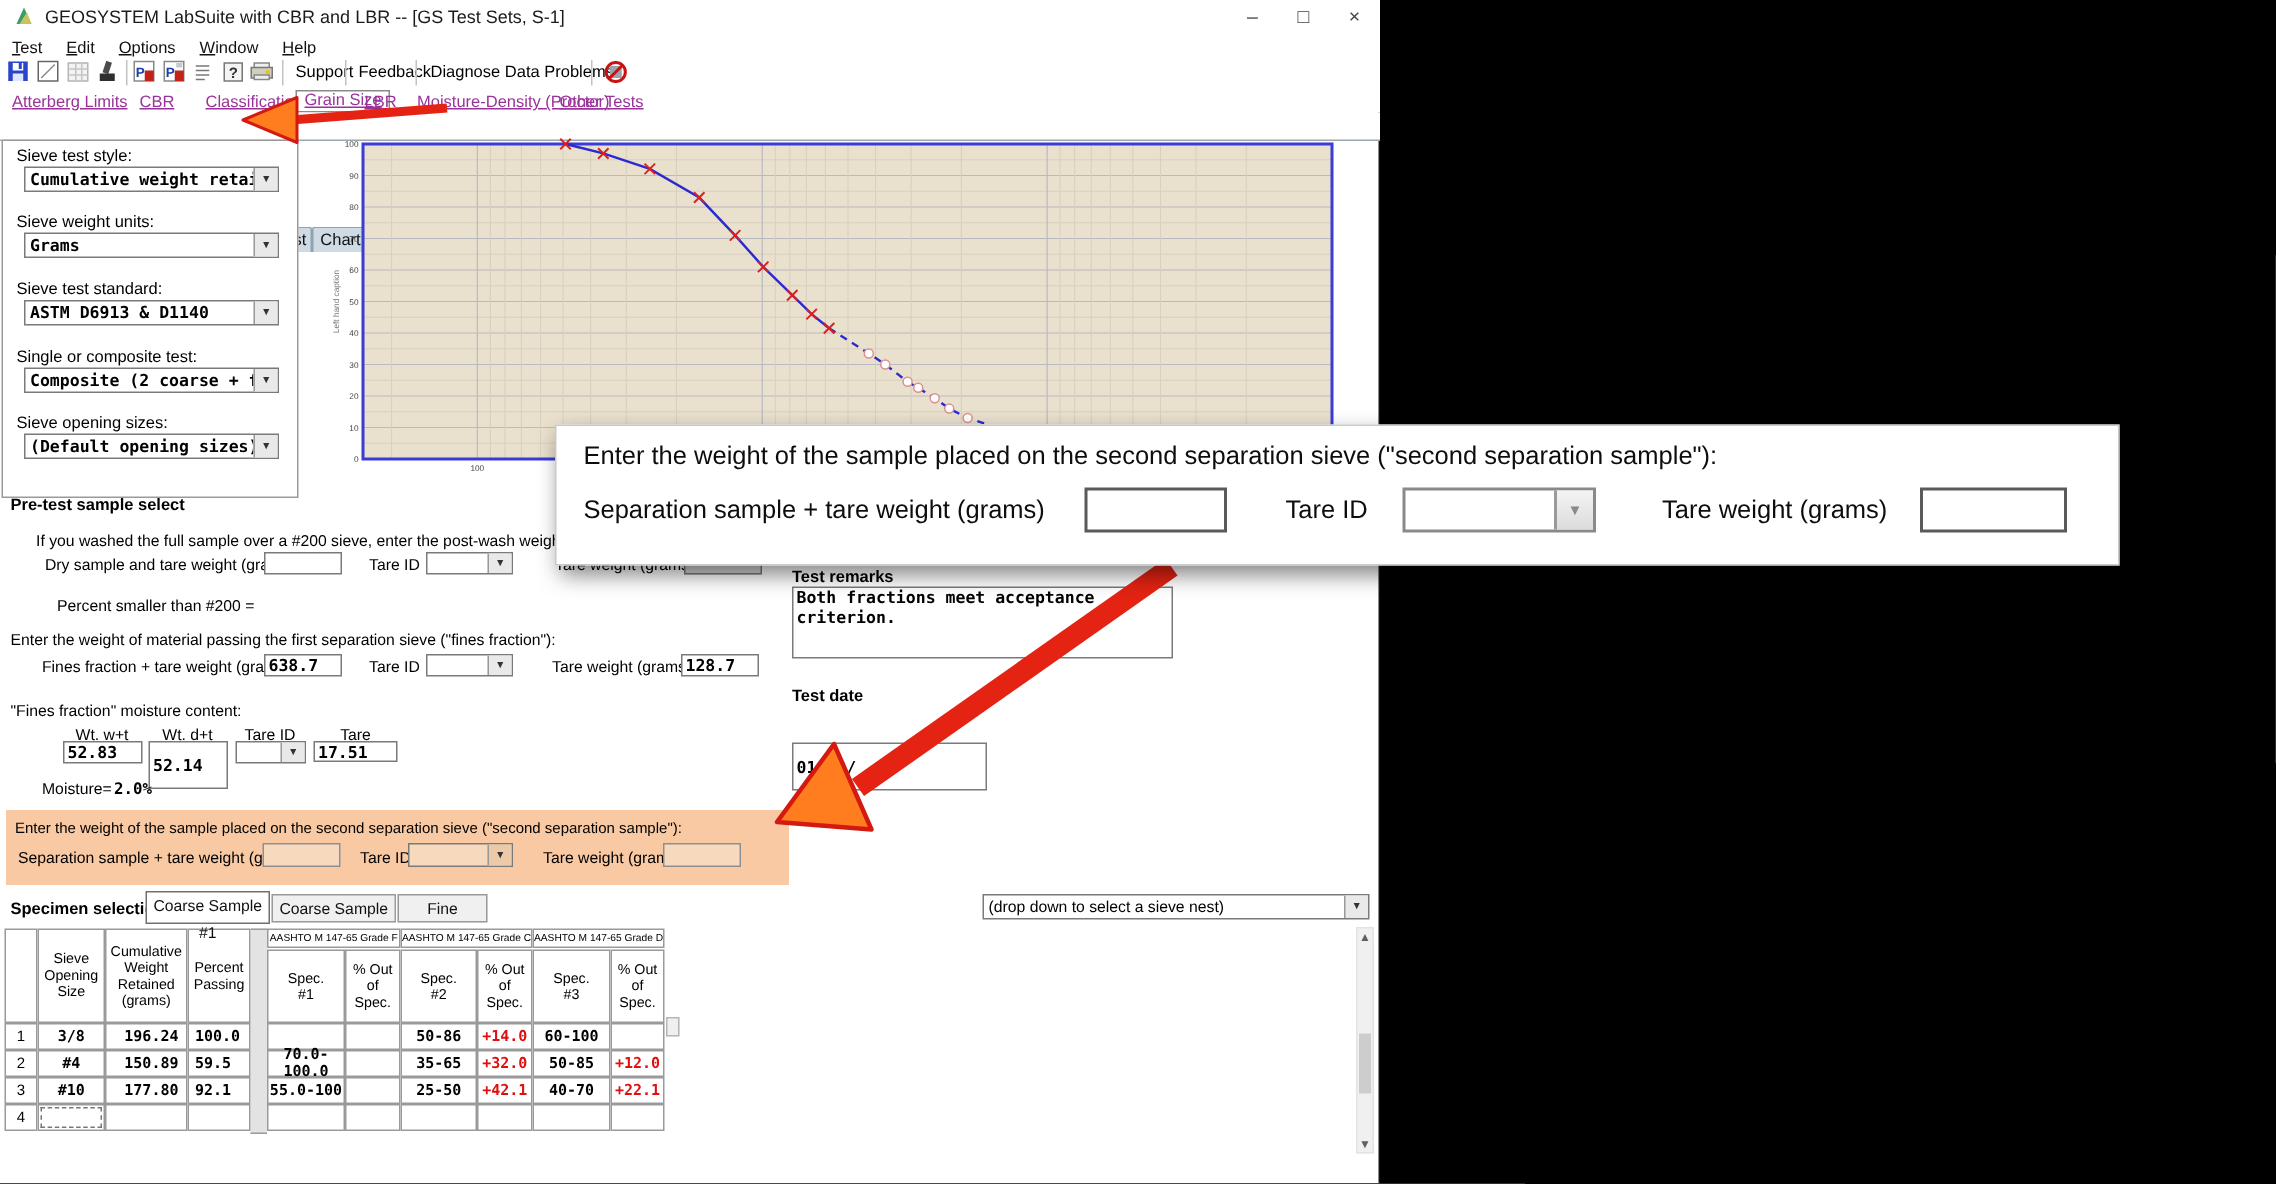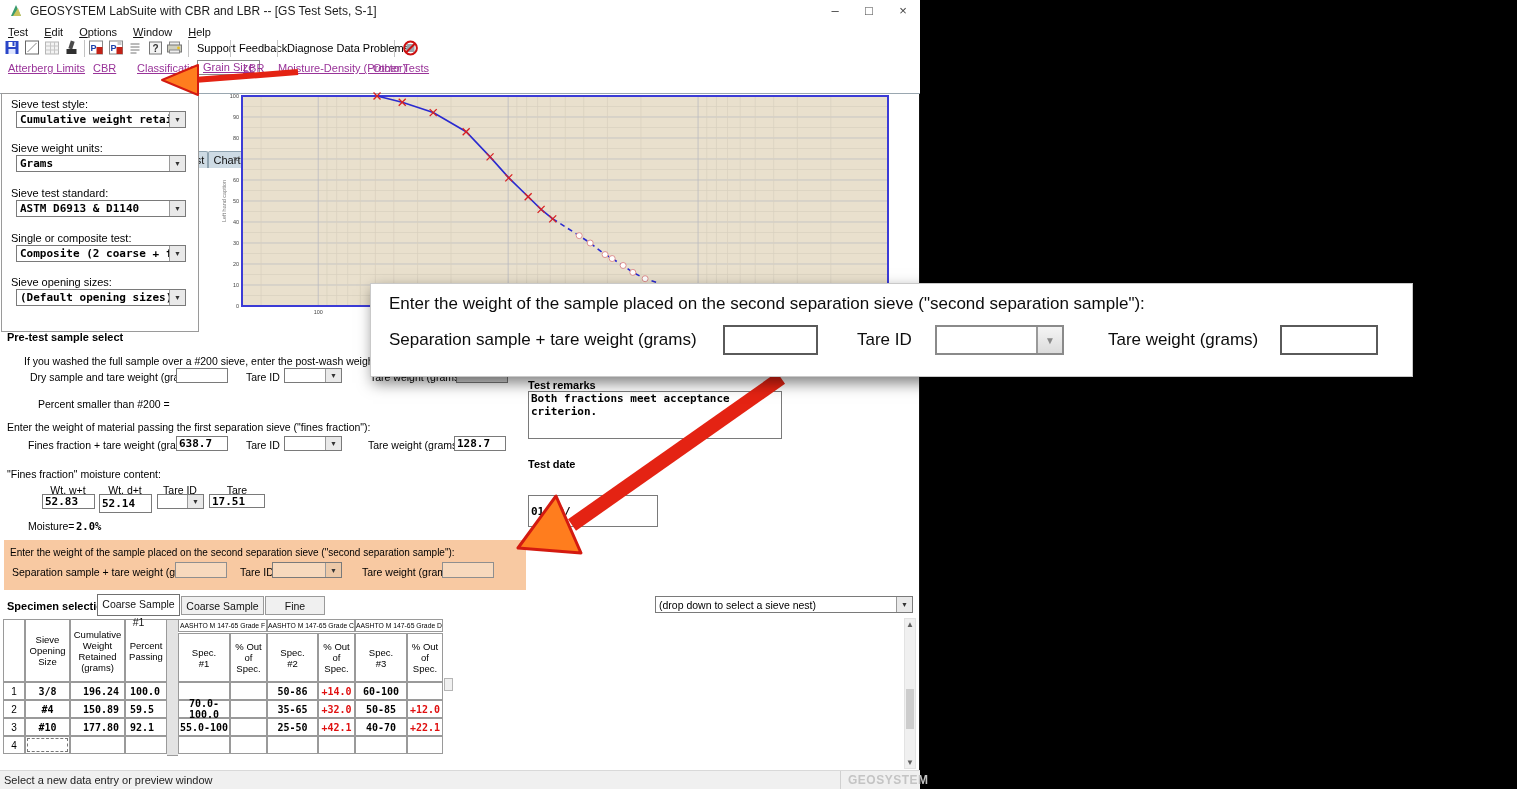--- a/index.html
+++ b/index.html
@@ -325,21 +325,21 @@
     </div>
     <div class="lbl" style="left:368px;top:439px">Tare weight (grams)</div>
     <input class="tin" style="left: 454px; top: 436px; width: 52px; height: 15px;" value="128.7">
 
     <div class="lbl" style="left:7px;top:468px">"Fines fraction" moisture content:</div>
     <div class="lbl" style="left:42px;top:484px;width:52px;text-align:center">Wt. w+t</div>
     <div class="lbl" style="left:99px;top:484px;width:52px;text-align:center">Wt. d+t</div>
     <div class="lbl" style="left:156px;top:484px;width:48px;text-align:center">Tare ID</div>
     <div class="lbl" style="left:209px;top:484px;width:56px;text-align:center">Tare</div>
     <input class="tin" style="left: 42px; top: 494px; width: 53px; height: 15px;" value="52.83">
-    <input class="tin" style="left: 99px; top: 494px; width: 53px; height: 19px;" value="52.14">
+    <input class="tin" style="left: 99px; top: 494px; width: 53px; height: 32px;" value="52.14">
     <div class="combo abs" style="left:157px;top:494px;width:47px;height:15px">
       <span class="cval"></span>
         <span class="cbtn">▼</span>
     </div>
     <input class="tin" style="left: 209px; top: 494px; width: 56px; height: 14px;" value="17.51">
     <div class="lbl" style="left:28px;top:520px">Moisture=</div>
     <div class="lbl mono" style="left:76px;top:520px">2.0%</div>
 
     <div id="hl" class="abs">
       <div class="lbl" style="left:6px;top:7px;font-size:10px">Enter the weight of the sample placed on the second separation sieve ("second separation sample"):</div>
@@ -444,26 +444,20 @@
         <div class="tcell data" style="left: 407px; top: 736px; width: 36px; height: 18px;"></div>
       </div>
     <div class="abs" style="left:444px;top:678px;width:9px;height:13px;background:#f0f0f0;border:1px solid #b5b5b5;box-sizing:border-box"></div>
 
     <div class="sb abs" style="left:904px;top:618px;width:12px;height:151px">
       <div class="sbarrow" style="top:1px">▲</div>
       <div class="sbthumb" style="top:70px;height:40px"></div>
       <div class="sbarrow" style="bottom:1px">▼</div>
     </div>
 
-    <div id="statusbar" class="abs">
-      <div id="status-msg" class="abs">Select a new data entry or preview window</div>
-      <div id="brandbox" class="abs">
-        <div id="brand" class="abs">GEOSYSTEM</div>
-      </div>
-    </div>
   </div>
 
   <div id="callout" class="abs">
     <div class="big" style="left:18px;top:10px">Enter the weight of the sample placed on the second separation sieve ("second separation sample"):</div>
     <div class="big" style="left:18px;top:46px">Separation sample + tare weight (grams)</div>
     <input class="bigin" style="left: 352px; top: 41px; width: 95px; height: 30px;" value="">
     <div class="big" style="left:486px;top:46px">Tare ID</div>
     <div id="co-combo" class="bigin" style="left:564px;top:41px;width:129px;height:30px;border-color:#8a8a8a">
       <span class="f"></span>
         <span class="b">▼</span>

